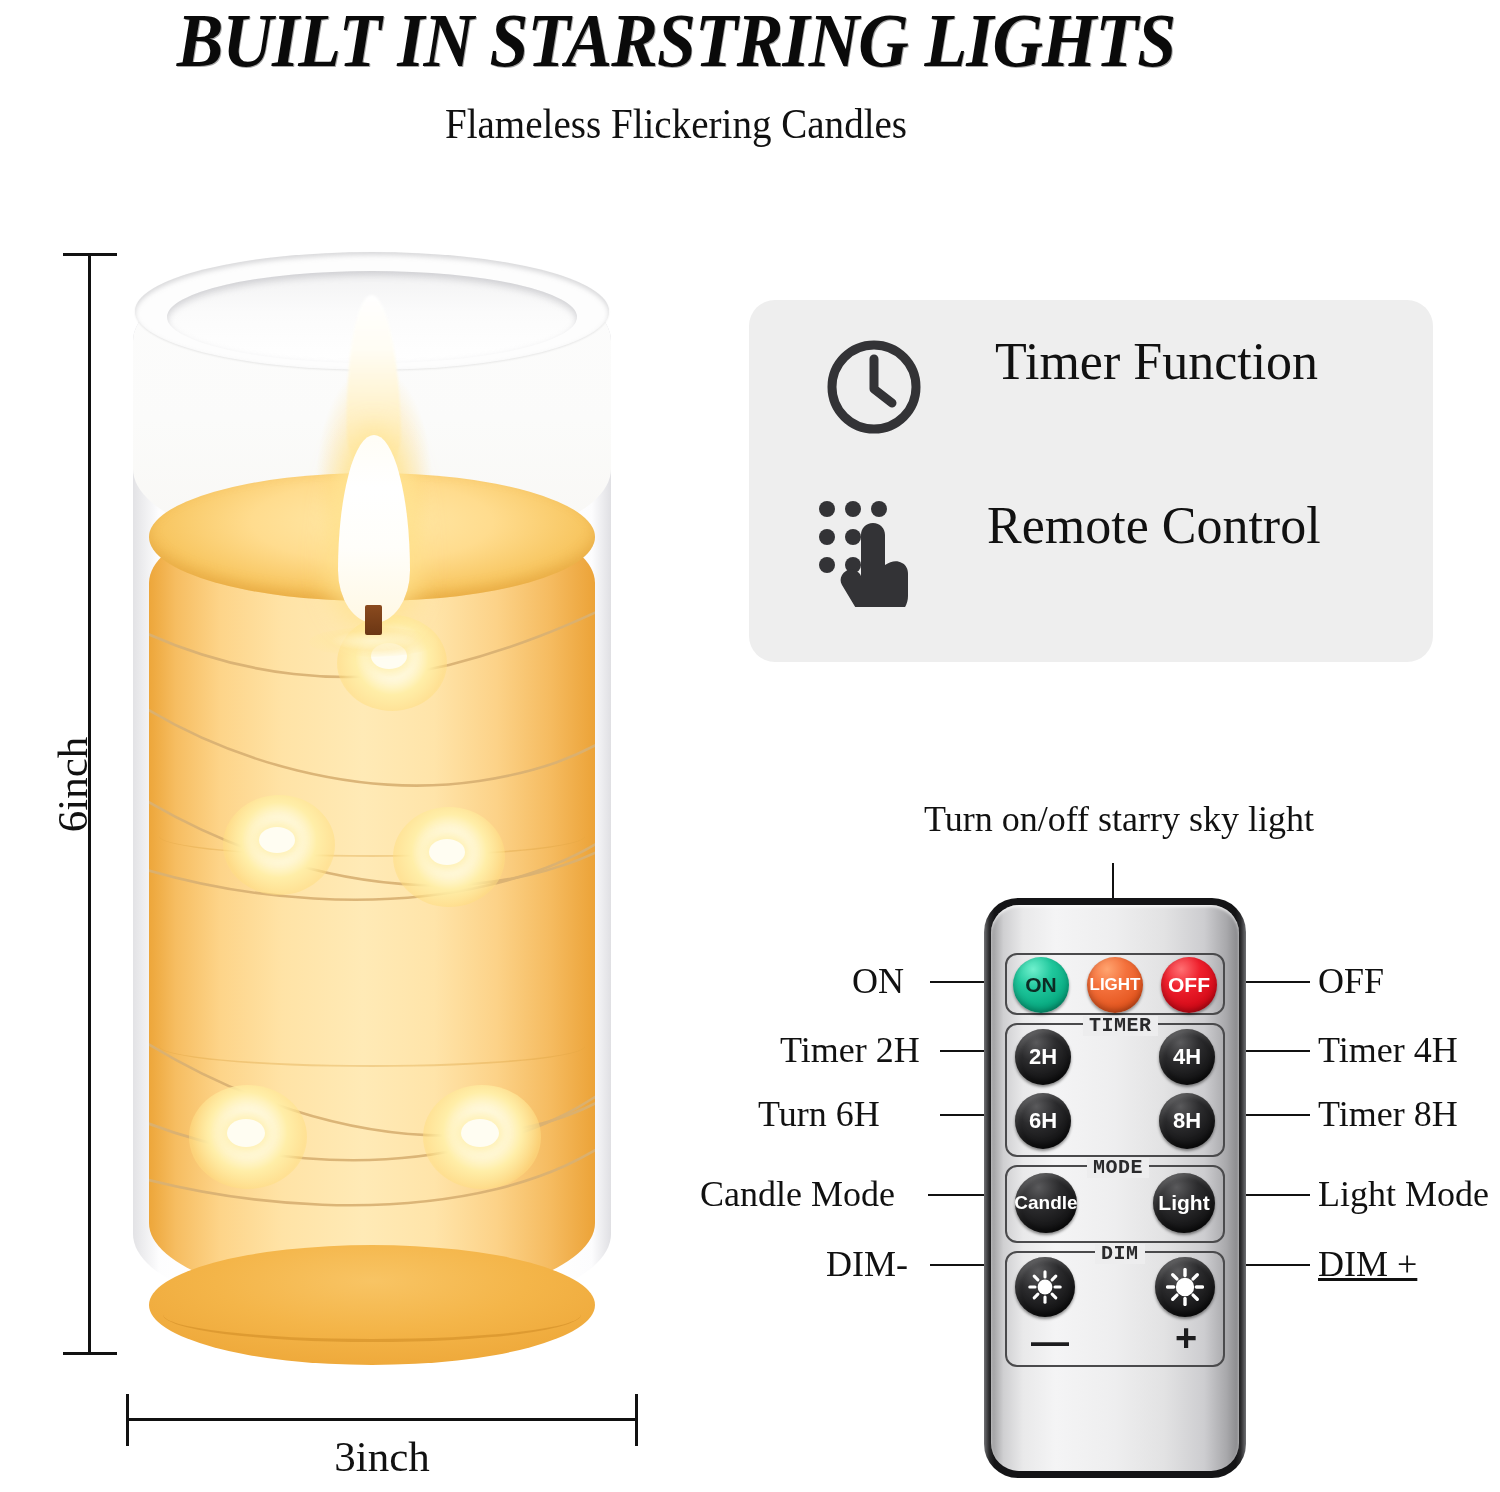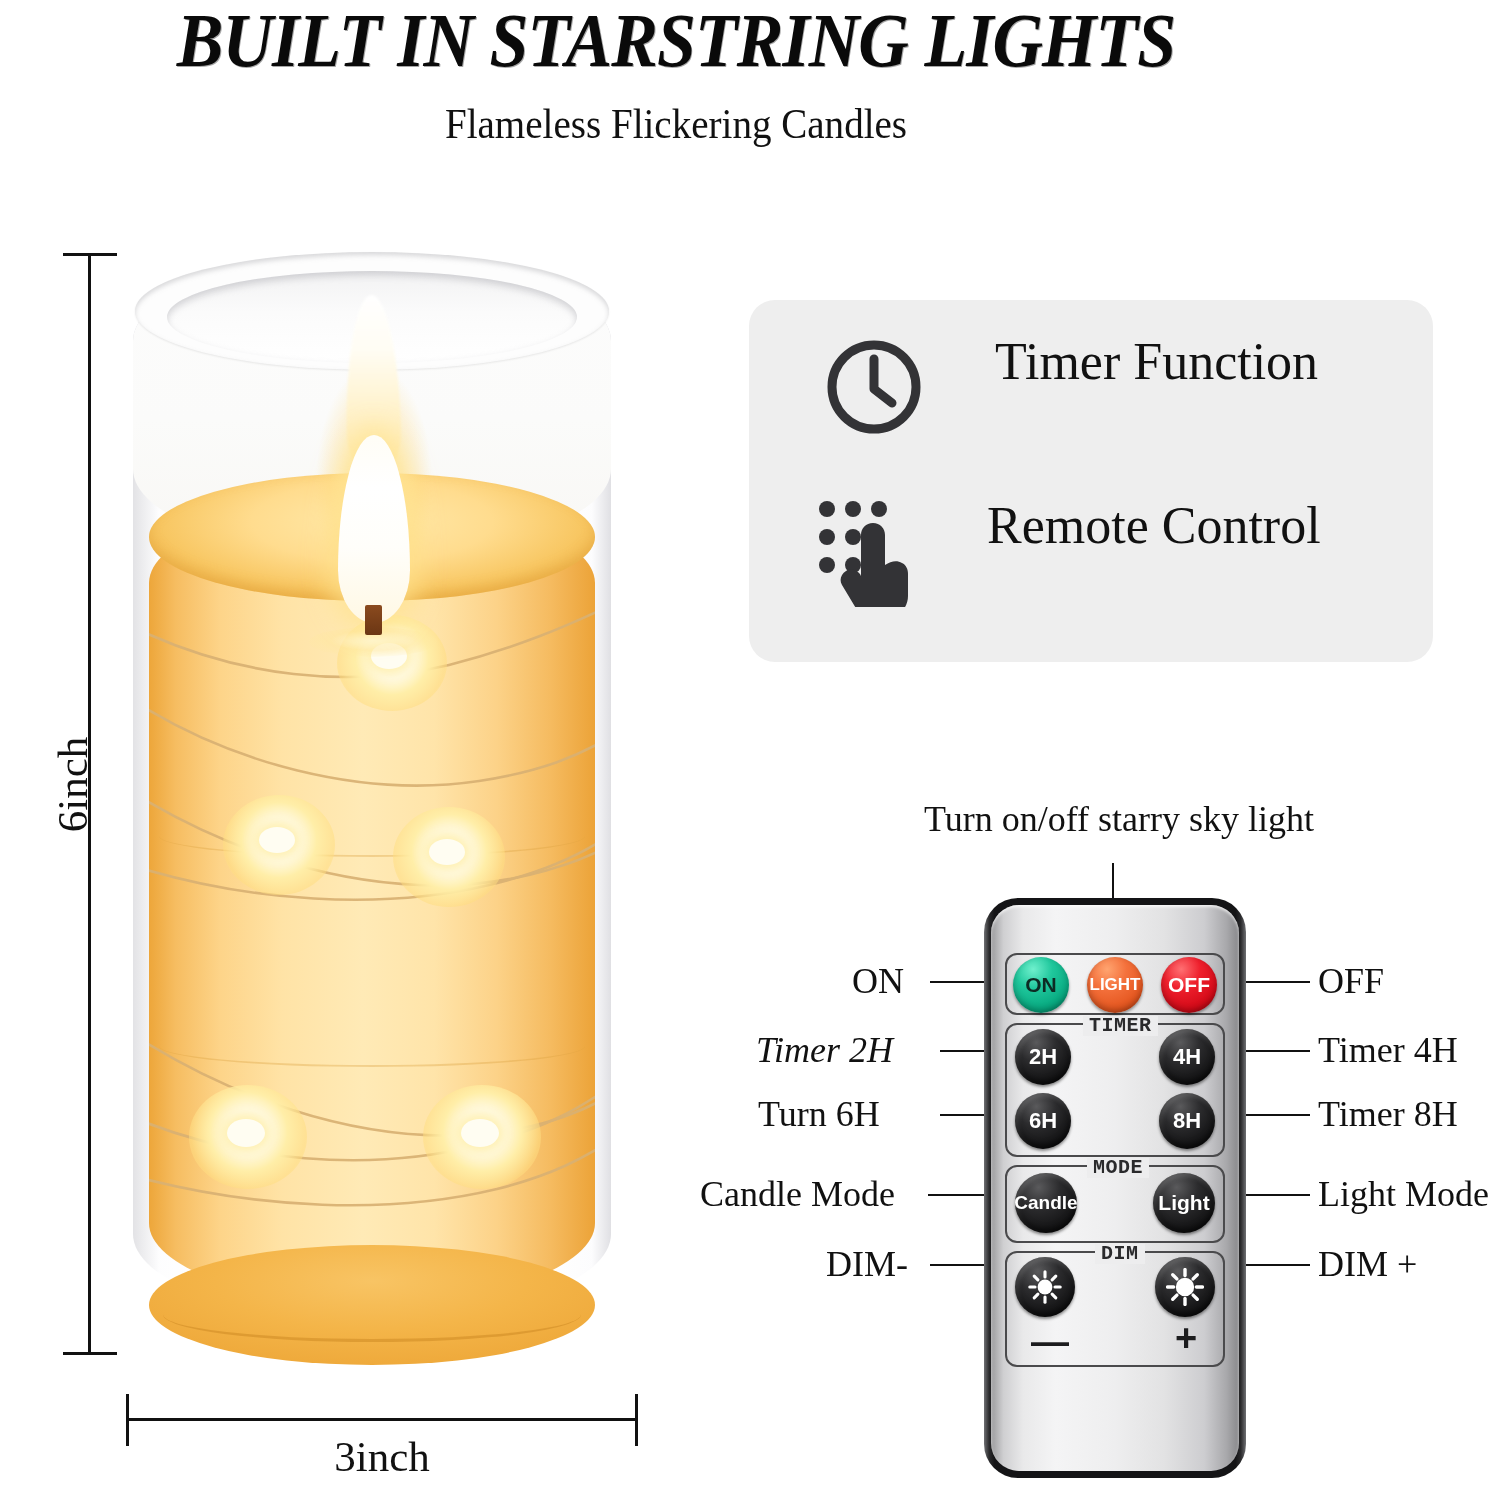--- a/index.html
+++ b/index.html
@@ -260,21 +260,21 @@
     <div class="feature-label">Remote Control</div>
   </div>
 </div>
 
 <div id="top-callout-text">Turn on/off starry sky light</div>
 <div id="top-callout-line"></div>
 
 <div class="lead-label" style="left:852px;top:960px;">ON</div>
 <div class="lead-line" style="left:930px;top:981px;width:122px;"></div>
 
-<div class="lead-label" style="left:756px;top:1029px;font-style:italic;">Timer 2H</div>
+<div class="lead-label" style="left:780px;top:1029px;">Timer 2H</div>
 <div class="lead-line" style="left:940px;top:1050px;width:112px;"></div>
 
 <div class="lead-label" style="left:758px;top:1093px;">Turn 6H</div>
 <div class="lead-line" style="left:940px;top:1114px;width:112px;"></div>
 
 <div class="lead-label" style="left:700px;top:1173px;">Candle Mode</div>
 <div class="lead-line" style="left:928px;top:1194px;width:124px;"></div>
 
 <div class="lead-label" style="left:826px;top:1243px;">DIM-</div>
 <div class="lead-line" style="left:930px;top:1264px;width:122px;"></div>
@@ -285,21 +285,21 @@
 <div class="lead-line" style="left:1196px;top:1050px;width:114px;"></div>
 <div class="lead-label" style="left:1318px;top:1029px;">Timer 4H</div>
 
 <div class="lead-line" style="left:1196px;top:1114px;width:114px;"></div>
 <div class="lead-label" style="left:1318px;top:1093px;">Timer 8H</div>
 
 <div class="lead-line" style="left:1196px;top:1194px;width:114px;"></div>
 <div class="lead-label" style="left:1318px;top:1173px;">Light Mode</div>
 
 <div class="lead-line" style="left:1196px;top:1264px;width:114px;"></div>
-<div class="lead-label" style="left:1318px;top:1243px;">DIM +</div>
+<div class="lead-label" style="left:1318px;top:1243px;text-decoration:underline;">DIM +</div>
 
 <div id="remote-wrap">
   <div id="remote-body">
     <div id="remote-face">
 
       <div class="sect" style="left:14px;top:48px;width:220px;height:62px;"></div>
       <div class="btn btn-on" style="left:22px;top:52px;width:56px;height:56px;font-size:21px;">ON</div>
       <div class="btn btn-light" style="left:96px;top:52px;width:56px;height:56px;font-size:17px;">LIGHT</div>
       <div class="btn btn-off" style="left:170px;top:52px;width:56px;height:56px;font-size:21px;">OFF</div>
 

